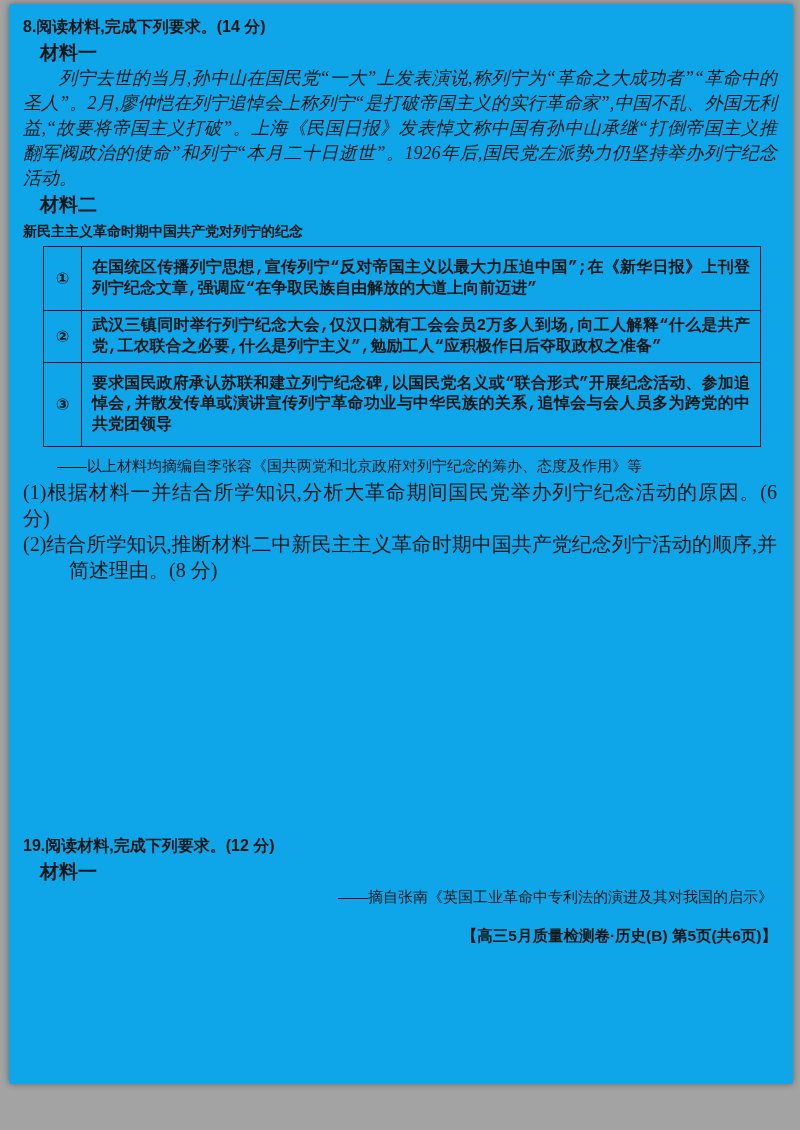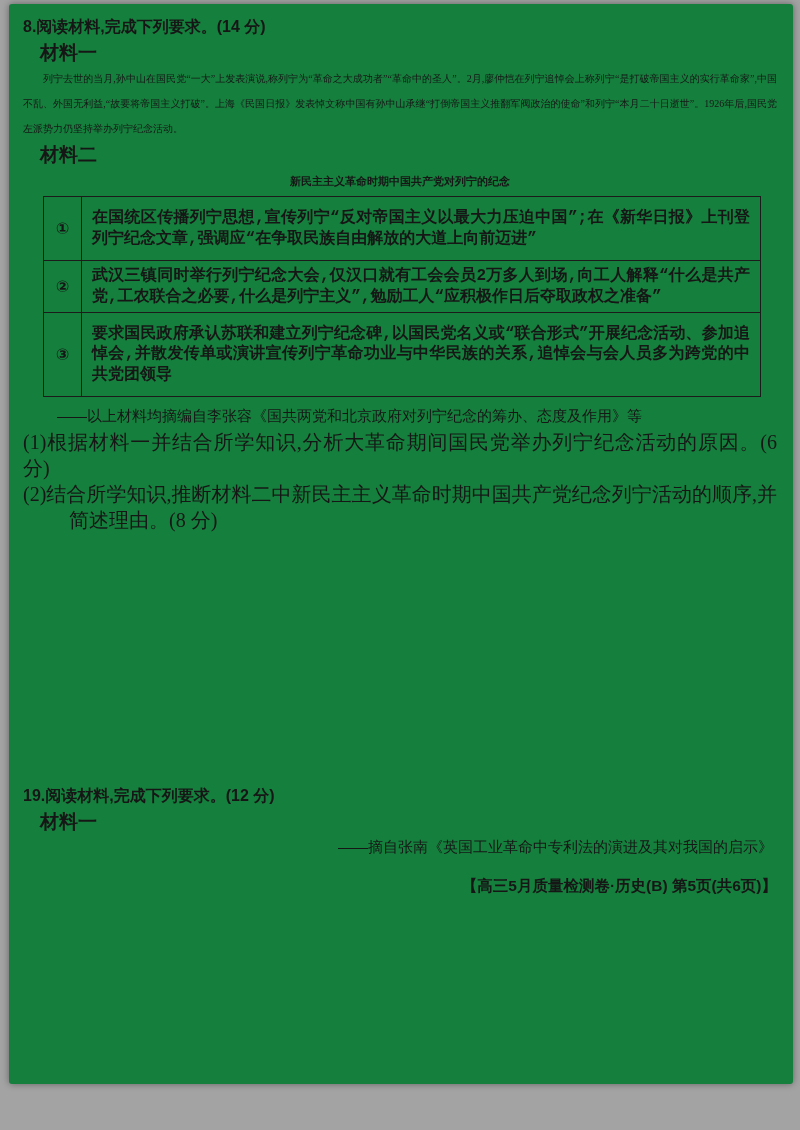--- a/index.html
+++ b/index.html
@@ -8,51 +8,52 @@
     width: 800px; height: 1130px;
     background: #a3a3a3;
     position: relative;
     overflow: hidden;
     font-family: "Liberation Serif", "DejaVu Serif", serif;
     color: #161616;
   }
   .page {
     position: absolute;
     left: 9px; top: 4px; right: 7px; bottom: 46px;
-    background: #15803d;
+    background: #0ea5e9;
     border-radius: 3px;
     box-shadow: 0 0 7px rgba(0,0,0,.4);
     padding: 10px 16px 0 14px;
   }
   .q-header {
     font-family: "Liberation Sans", "DejaVu Sans", sans-serif;
     font-weight: bold;
     font-size: 16px;
     line-height: 25px;
     margin: 0 0 2px 0;
   }
   .mat-label {
     font-family: "Liberation Sans", "DejaVu Sans", sans-serif;
     font-weight: bold;
     font-size: 19px;
     line-height: 24px;
     margin-left: 17px;
   }
   .para {
-    font-size: 10px;
+    font-size: 18px;
     line-height: 25px;
     text-align: justify;
     text-indent: 2em;
     margin: 1px 0 2px 0;
+    font-style: italic;
   }
   .table-title {
-    text-align: center;
+    text-align: left;
     font-family: "Liberation Sans", "DejaVu Sans", sans-serif;
     font-weight: bold;
-    font-size: 11px;
+    font-size: 14px;
     line-height: 24px;
     margin: 2px 0 3px 0;
   }
   table.mat-table {
     border-collapse: collapse;
     margin: 0 0 6px 20px;
     width: 718px;
     border: 1.6px solid #1b1b1b;
   }
   table.mat-table td {

